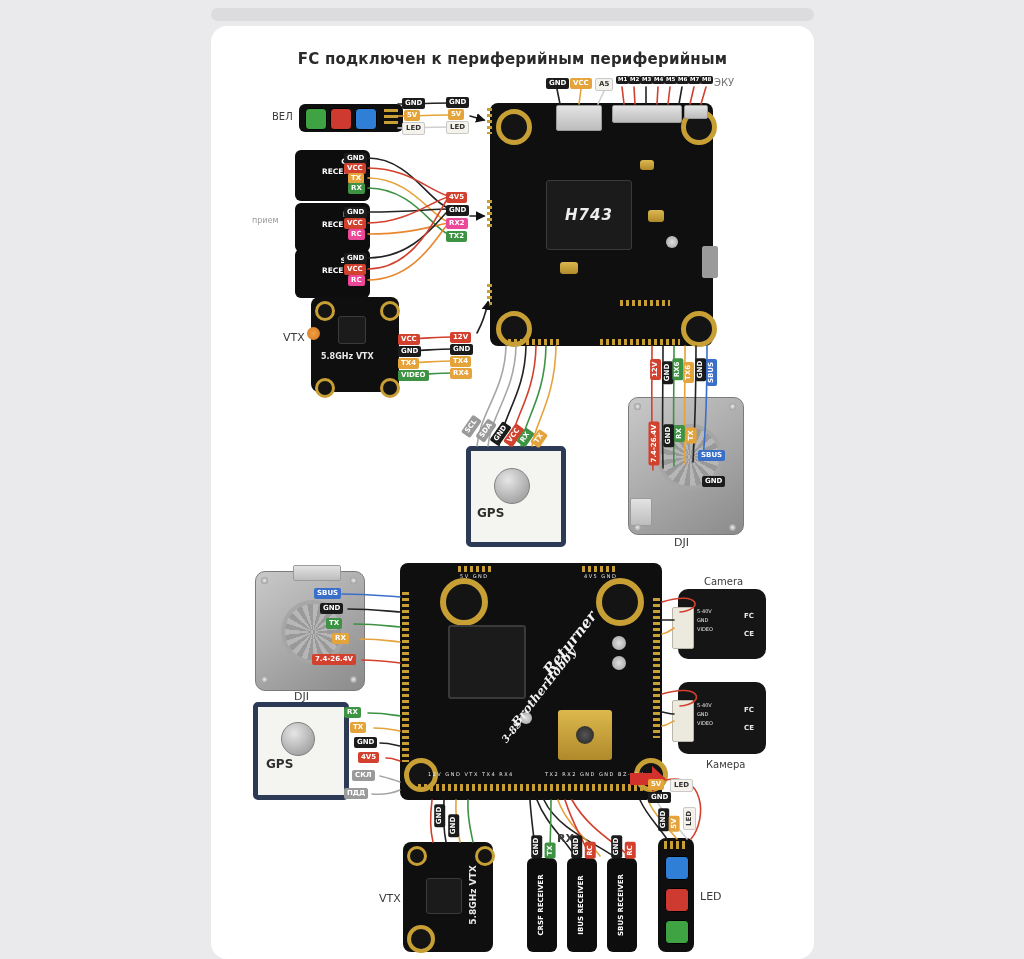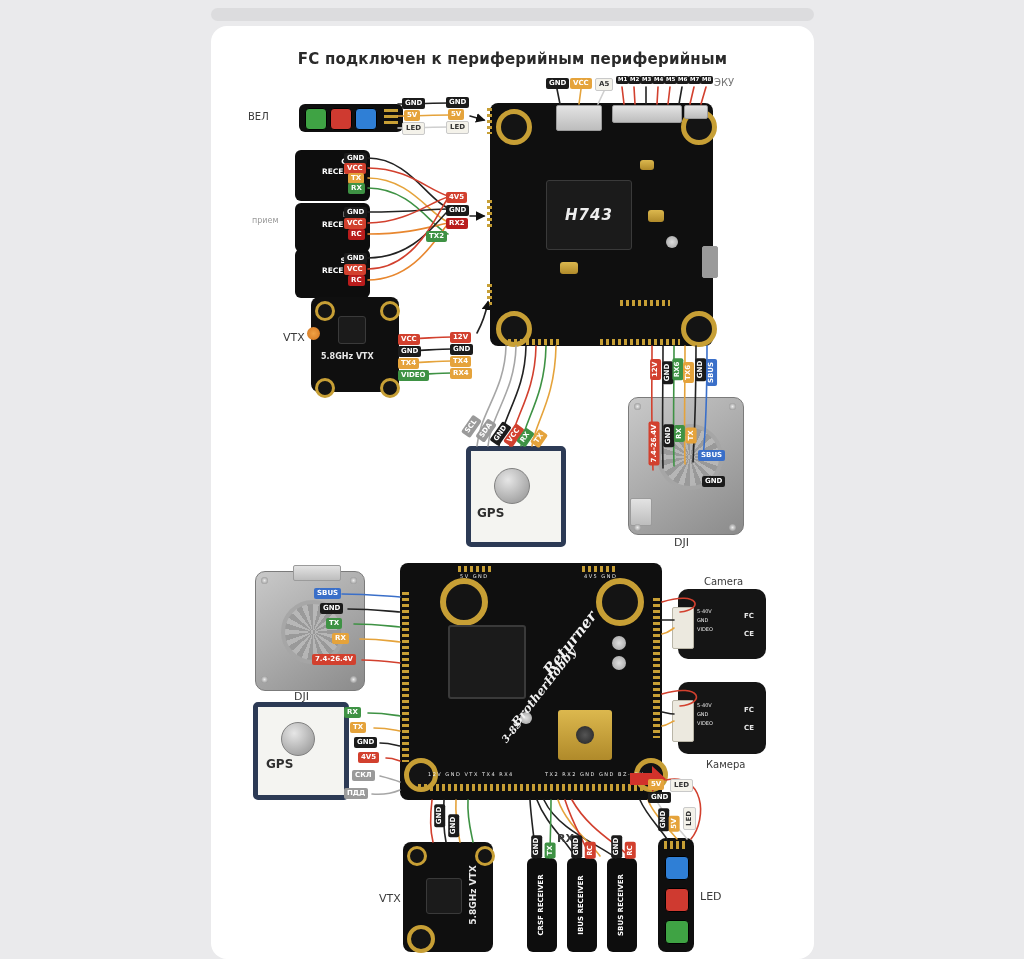--- a/index.html
+++ b/index.html
@@ -10,21 +10,21 @@
 .board{position:absolute;background:#0f0f0f;border-radius:8px;z-index:2}
 .hole{position:absolute;border-radius:50%;background:#141414;z-index:3}
 .b6{border:6px solid #c79f35}.b5{border:5px solid #c79f35}.b3{border:3px solid #c79f35}.b4{border:4px solid #c79f35}
 .chip{position:absolute;background:#1b1b1b;border:1px solid #3a3a3a;border-radius:3px;z-index:3;display:flex;align-items:center;justify-content:center}
 .chiplbl{font-style:italic;font-weight:bold;color:#ededed;font-size:15px;letter-spacing:1px}
 .tag{position:absolute;z-index:6;font-size:7px;font-weight:bold;color:#fff;line-height:1;padding:2px 3px;border-radius:2px;white-space:nowrap}
 .t6{font-size:5.5px;padding:1px 2px}
 .rot{transform:rotate(-90deg)}
 .rot55{transform:rotate(-55deg)}
 .c-red{background:#d2402e}.c-black{background:#1b1b1b}.c-yellow{background:#e5a33b}.c-green{background:#3e9244}
-.c-orange{background:#b91c1c}.c-gray{background:#9a9a9a}.c-blue{background:#3a6fc9}
+.c-orange{background:#ec4899}.c-gray{background:#9a9a9a}.c-blue{background:#3a6fc9}
 .c-white{background:#f4f2ea;color:#333;border:1px solid #c9c9c9}
 .lbl{position:absolute;z-index:6;font-size:10px;color:#3a3a3a}
 .recv{position:absolute;z-index:2;background:#0d0d0d;border-radius:6px;color:#fff;font-size:7.5px;font-weight:bold;text-align:right;padding:7px 7px 0 0;line-height:1.35}
 .vrecv{position:absolute;z-index:2;background:#0d0d0d;border-radius:6px}
 .vtext{position:absolute;left:50%;top:50%;transform:translate(-50%,-50%) rotate(-90deg);white-space:nowrap;font-size:7px;font-weight:bold;color:#fff;line-height:1.3}
 .gps{position:absolute;z-index:2;background:#f4f4f1;border:5px solid #2c3a55;border-radius:5px}
 .gpsbtn{position:absolute;z-index:3;border-radius:50%;background:radial-gradient(circle at 38% 32%,#e6e6e6,#8f8f8f);border:1px solid #808080}
 .dji{position:absolute;z-index:2;background:linear-gradient(145deg,#c9c9c9,#8b8b8b);border:1px solid #7b7b7b;border-radius:10px}
 .fan{position:absolute;z-index:3;border-radius:50%;background:repeating-conic-gradient(#b8b8b8 0 12deg,#989898 12deg 24deg);border:4px solid #a6a6a6;opacity:.9}
 .screw{position:absolute;z-index:4;width:7px;height:7px;border-radius:50%;background:radial-gradient(#ececec,#7f7f7f)}
@@ -71,21 +71,21 @@
 <div class="gold" style="left:648px;top:210px;width:16px;height:12px"></div>
 <div class="gold" style="left:560px;top:262px;width:18px;height:12px"></div>
 <div class="cap" style="left:666px;top:236px;width:12px;height:12px"></div>
 <div class="padsh" style="left:620px;top:300px;width:50px;height:6px"></div>
 
 <div class="board" style="left:299px;top:104px;width:104px;height:28px;border-radius:6px"></div>
 <div class="seg" style="left:305px;top:108px;width:20px;height:20px;background:#3fa344"></div>
 <div class="seg" style="left:330px;top:108px;width:20px;height:20px;background:#cf3a30"></div>
 <div class="seg" style="left:355px;top:108px;width:20px;height:20px;background:#2f7fd6"></div>
 <div class="padsv" style="left:384px;top:109px;width:14px;height:18px"></div>
-<div class="lbl" style="left:248px;top:111px">ВЕЛ</div>
+<div class="lbl" style="left:272px;top:111px">ВЕЛ</div>
 
 <div class="recv" style="left:295px;top:150px;width:68px;height:44px">
   <span>CRSF</span><br>
   <span>RECEIVER</span>
 </div>
 <div class="recv" style="left:295px;top:203px;width:68px;height:42px">
   <span>IBUS</span><br>
   <span>RECEIVER</span>
 </div>
 <div class="recv" style="left:295px;top:249px;width:68px;height:42px">
@@ -320,21 +320,21 @@
 <div class="tag c-green" style="left:348px;top:183px">RX</div>
 <div class="tag c-black" style="left:344px;top:207px">GND</div>
 <div class="tag c-red" style="left:344px;top:218px">VCC</div>
 <div class="tag c-orange" style="left:348px;top:229px">RC</div>
 <div class="tag c-black" style="left:344px;top:253px">GND</div>
 <div class="tag c-red" style="left:344px;top:264px">VCC</div>
 <div class="tag c-orange" style="left:348px;top:275px">RC</div>
 <div class="tag c-red" style="left:446px;top:192px">4V5</div>
 <div class="tag c-black" style="left:446px;top:205px">GND</div>
 <div class="tag c-orange" style="left:446px;top:218px">RX2</div>
-<div class="tag c-green" style="left:426px;top:231px">TX2</div>
+<div class="tag c-green" style="left:446px;top:231px">TX2</div>
 
 <div class="tag c-red" style="left:398px;top:334px">VCC</div>
 <div class="tag c-black" style="left:398px;top:346px">GND</div>
 <div class="tag c-yellow" style="left:398px;top:358px">TX4</div>
 <div class="tag c-green" style="left:398px;top:370px">VIDEO</div>
 <div class="tag c-red" style="left:450px;top:332px">12V</div>
 <div class="tag c-black" style="left:450px;top:344px">GND</div>
 <div class="tag c-yellow" style="left:450px;top:356px">TX4</div>
 <div class="tag c-yellow" style="left:450px;top:368px">RX4</div>
 

